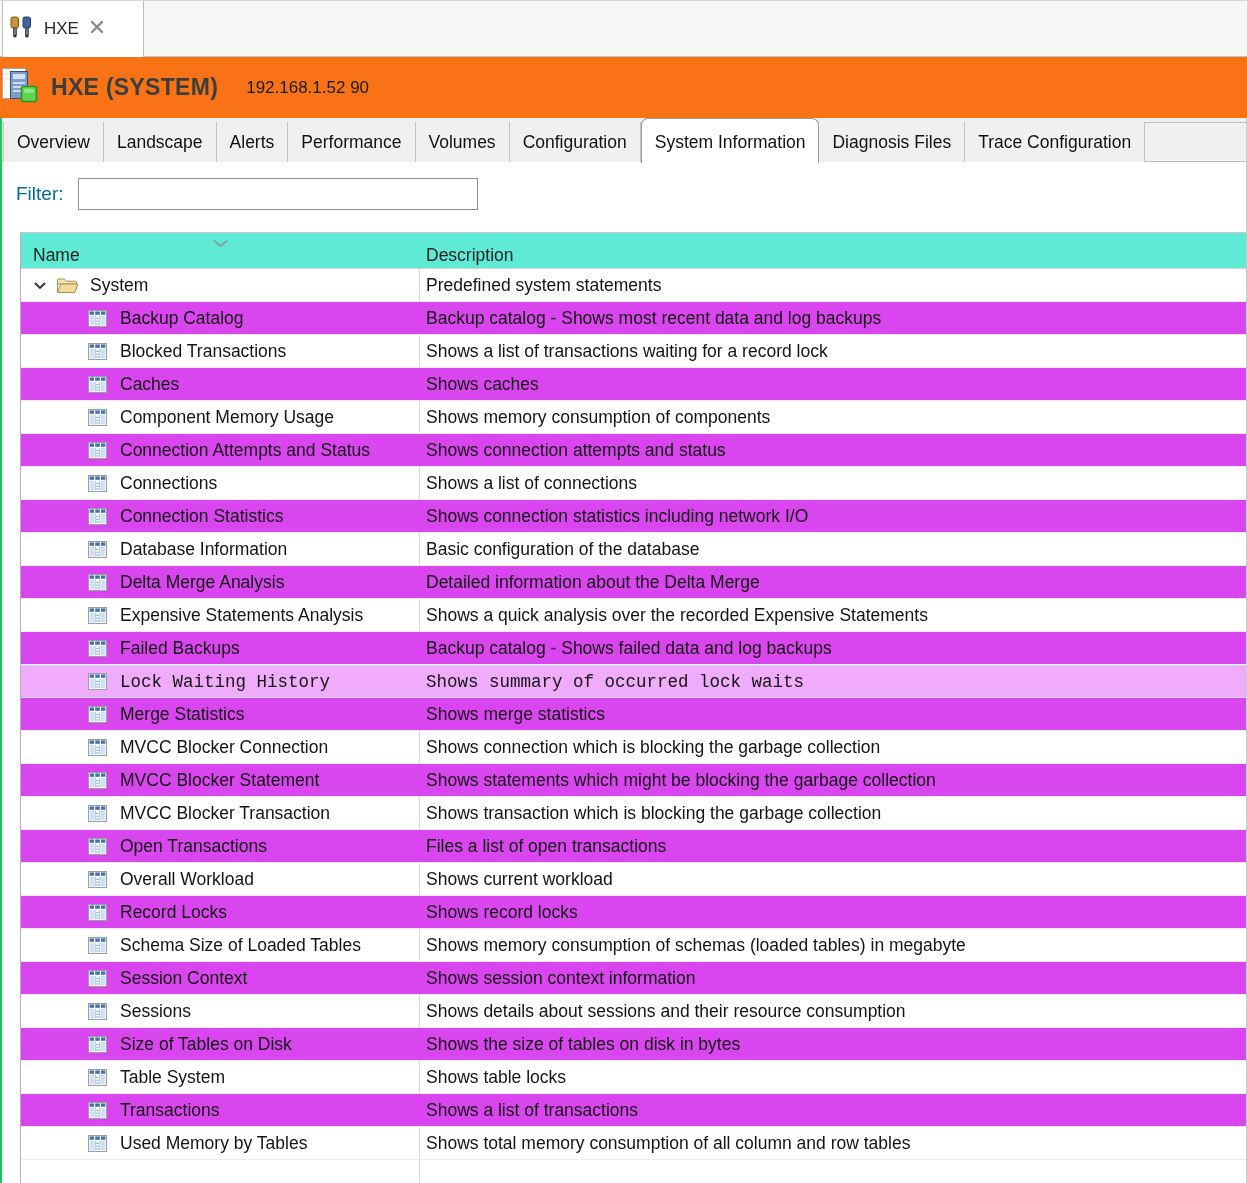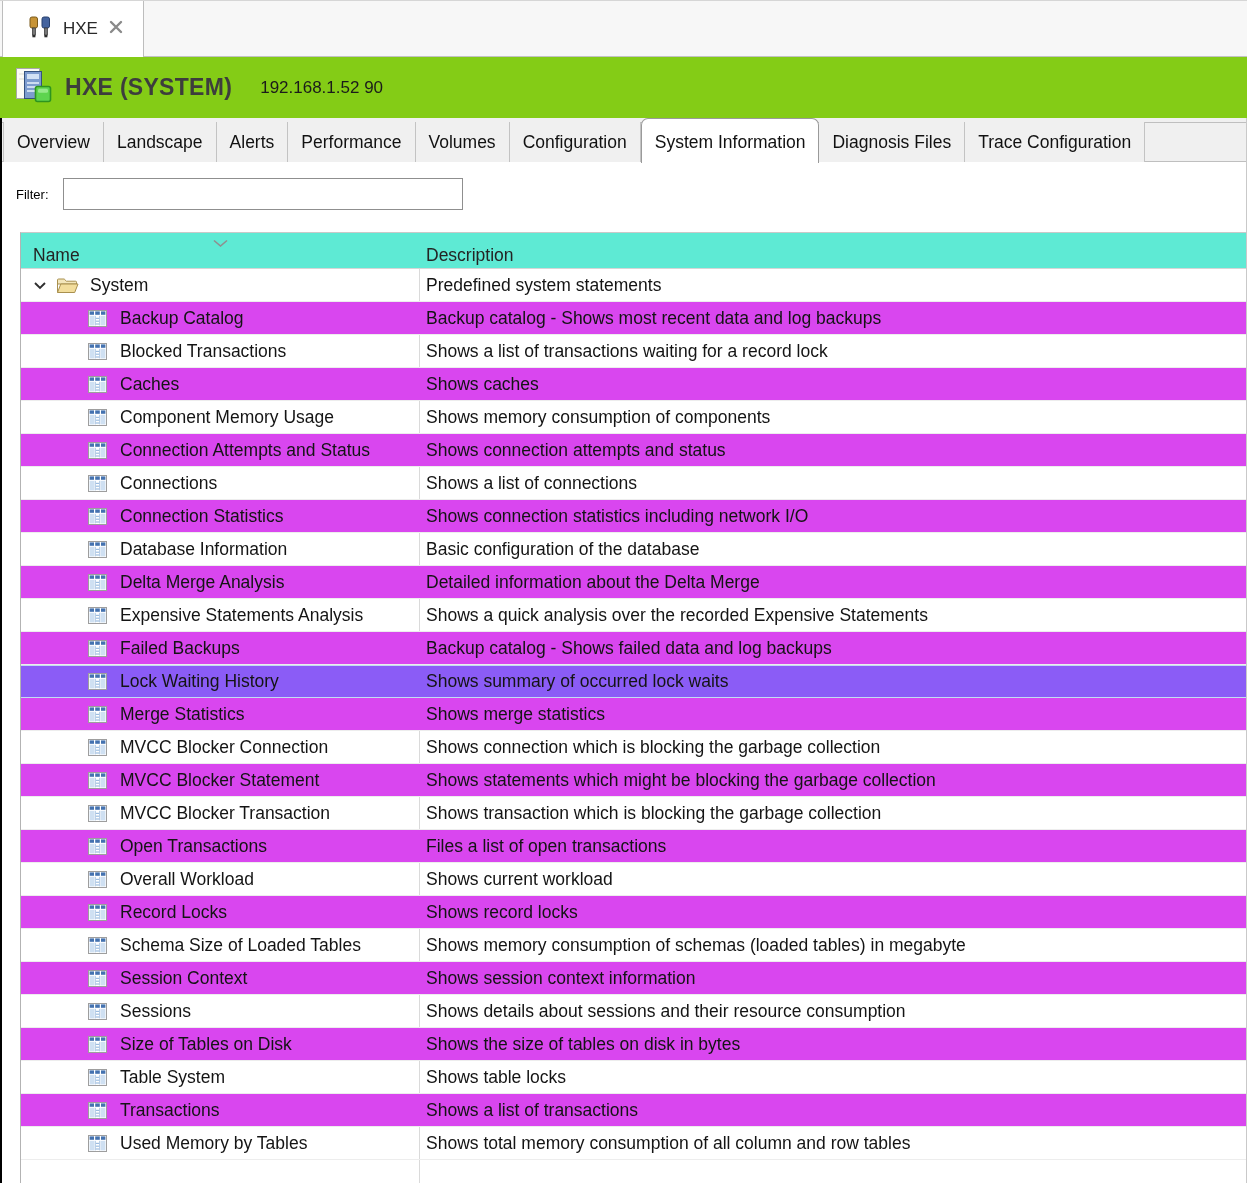--- a/index.html
+++ b/index.html
@@ -10,55 +10,55 @@
   }
   
   .editor-strip{
     position:absolute;top:0;left:0;right:0;height:57px;
     background:#f7f7f7;border-top:1px solid #d6d6d6;border-bottom:1px solid #c2c2c2;
     box-sizing:border-box;
   }
   .editor-tab{
     position:absolute;left:2px;top:0;height:56px;width:142px;
     background:#ffffff;border-left:1px solid #bdbdbd;border-right:1px solid #bdbdbd;
-    box-sizing:border-box;display:flex;align-items:center;padding:0 10px 0 25px;gap:10px;
+    box-sizing:border-box;display:flex;align-items:center;padding:0 10px 0 6px;gap:10px;
     cursor:default;
   }
   .editor-tab-label{font-size:17px;color:#2a2a2a;}
   
   .view-header{
-    position:absolute;top:57px;left:0;right:0;height:61px;background:#84cc16;
-    display:flex;align-items:center;padding-left:14px;box-sizing:border-box;
+    position:absolute;top:57px;left:0;right:0;height:61px;background:#f97316;
+    display:flex;align-items:center;box-sizing:border-box;
   }
   .view-title{margin-left:11px;font-size:23px;font-weight:bold;color:#3d3d3d;letter-spacing:.3px;}
   .view-address{margin-left:28px;font-size:17px;color:#1b1b1b;}
   
   .lower{
     position:absolute;top:118px;left:0;right:0;bottom:0;background:#ffffff;
-    border-left:2px solid #000000;border-right:1px solid #c9c9c9;box-sizing:border-box;
+    border-left:2px solid #22c55e;border-right:1px solid #c9c9c9;box-sizing:border-box;
   }
   .tab-bar{position:relative;height:44px;background:#f0f0f0;}
   .tab-bar::before{content:"";position:absolute;top:4px;left:0;right:0;border-top:1px solid #bfbfbf;z-index:0;}
   .tab-bar::after{content:"";position:absolute;bottom:0;left:0;right:0;border-bottom:1px solid #bfbfbf;z-index:0;}
   .tabs{position:absolute;top:4px;bottom:0;left:1px;display:flex;z-index:1;}
   .tab{
     display:flex;align-items:center;padding:0 13px;font-size:17.5px;color:#111;
     background:#f0f0f0;border-right:1px solid #c3c3c3;white-space:nowrap;cursor:default;
     box-sizing:border-box;
   }
   .tab:first-child{border-left:1px solid #c3c3c3;}
   .tab.active{
     background:#ffffff;border:1px solid #9a9a9a;border-bottom:none;
     border-radius:7px 7px 0 0;margin-top:-4px;margin-bottom:-1px;z-index:3;
     padding-top:3px;
   }
   
   .content{position:absolute;top:44px;left:0;right:0;bottom:0;background:#ffffff;}
   .filter-row{position:absolute;top:16px;left:14px;display:flex;align-items:center;}
-  .filter-label{font-size:13px;color:#000000;}
+  .filter-label{font-size:19px;color:#0369a1;}
   .filter-input{
     margin-left:14px;width:400px;height:32px;border:1px solid #8f8f8f;box-sizing:border-box;
     font-size:16px;font-family:"Liberation Sans",sans-serif;padding:0 6px;outline:none;background:#fff;
   }
   
   .table-region{
     position:absolute;top:70px;left:18px;right:0;bottom:0;
     border-left:1px solid #b3b3b3;border-top:1px solid #c9c9c9;overflow:hidden;background:#fff;
   }
   .col-sep{position:absolute;top:0;bottom:0;left:398px;width:1px;background:#dadada;z-index:0;}
@@ -66,21 +66,21 @@
     position:relative;height:36px;display:flex;background:#5eead4;
     border-bottom:1px solid #d6d6d6;box-sizing:border-box;z-index:1;
   }
   .th{display:flex;align-items:center;padding-top:9px;font-size:17.5px;color:#242424;box-sizing:border-box;cursor:default;}
   .th-name{width:399px;padding-left:12px;}
   .th-desc{flex:1;padding-left:6px;}
   .sort-indicator{position:absolute;left:191px;top:1px;}
   .rows{position:relative;z-index:1;}
   .row{height:33px;display:flex;align-items:center;box-shadow:inset 0 -1px 0 #ededed;cursor:default;}
   .row.stripe{background:#d946ef;}
-  .row.selected{background:#8b5cf6;box-shadow:inset 0 1px 0 #c2ddf2,inset 0 -1px 0 #c2ddf2;}
+  .row.selected{background:#f0abfc;box-shadow:inset 0 1px 0 #c2ddf2,inset 0 -1px 0 #c2ddf2;font-family:Liberation Mono, monospace;}
   .name-cell{width:399px;height:100%;display:flex;align-items:center;box-sizing:border-box;overflow:hidden;}
   .name-cell.lvl0{padding-left:12px;}
   .name-cell.lvl1{padding-left:66px;}
   .row-label{font-size:17.5px;color:#141414;white-space:nowrap;}
   .desc-cell{flex:1;padding-left:6px;font-size:17.5px;color:#141414;white-space:nowrap;overflow:hidden;}
   .expander{margin-right:9px;display:flex;align-items:center;cursor:pointer;}
   .tree-icon{margin-right:11px;display:flex;align-items:center;flex:none;}
 </style>
 </head>
 <body>

